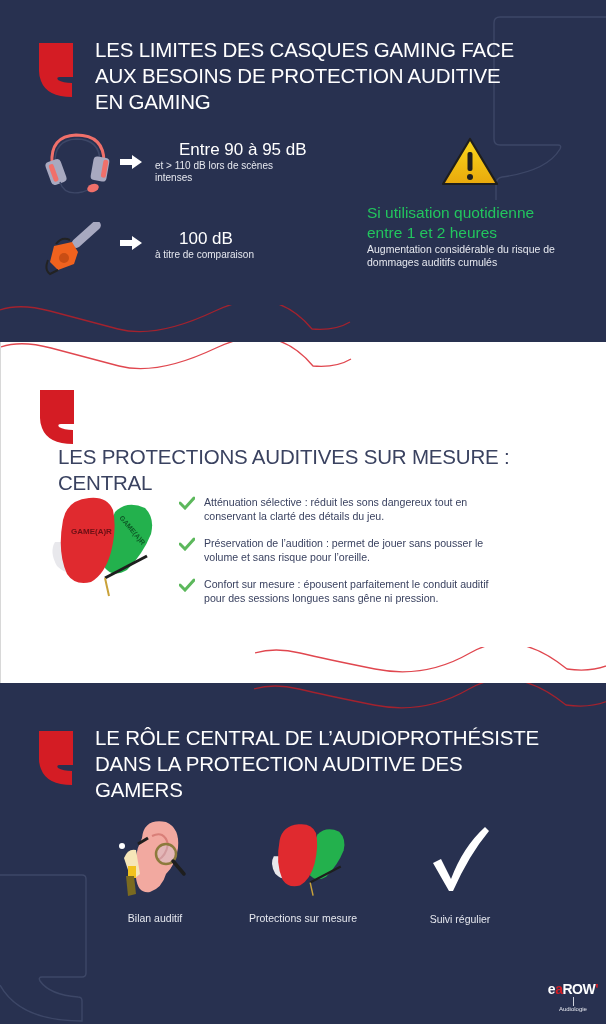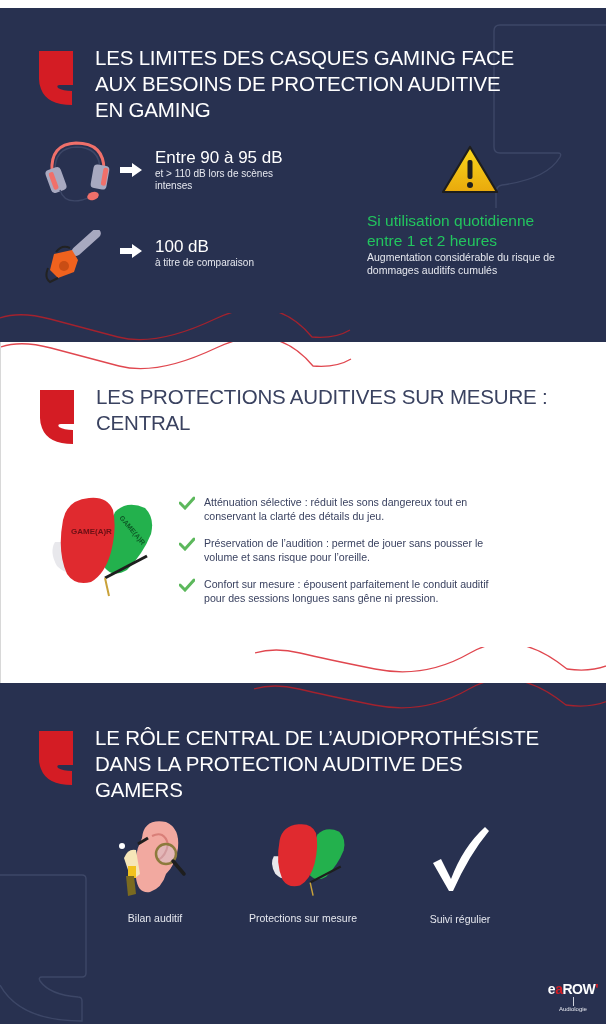--- a/index.html
+++ b/index.html
@@ -3,37 +3,37 @@
 <meta charset="utf-8">
 <style>
   * { box-sizing: border-box; margin: 0; padding: 0; }
   html, body { width: 606px; height: 1024px; overflow: hidden; background: #fff; }
   body { font-family: "Liberation Sans", "DejaVu Sans", sans-serif; position: relative; }
 
   .section { position: absolute; left: 0; width: 606px; overflow: hidden; }
   .dark { background: #283150; color: #ffffff; }
   .light { background: #ffffff; color: #3a4260; border-left: 1px solid #d8d8d8; }
 
-  #s1 { top: 8px; height: 342px; }
+  #s1 { top: 0; height: 342px; }
   #s2 { top: 342px; height: 341px; }
   #s3 { top: 683px; height: 349px; }
 
   .deco-outline { position: absolute; }
 
   .title-block { position: absolute; left: 39px; display: flex; align-items: flex-start; }
   .logo-mark { width: 38px; height: 54px; margin-top: 6px; flex-shrink: 0; }
   .title-text { margin-left: 18px; font-size: 20.5px; line-height: 26px; font-weight: 300; letter-spacing: -0.2px; }
   .title-text span { display: block; }
 
   .wave { position: absolute; }
 
   
   .stat-row { position: absolute; display: flex; align-items: flex-start; }
   .arrow { width: 22px; height: 14px; margin-right: 14px; flex-shrink: 0; }
-  .stat-big { font-size: 17px; line-height: 20px; color: #fff; }
+  .stat-big { font-size: 17px; line-height: 20px; color: #fff; margin-left: 24px; }
   .stat-small { font-size: 10px; line-height: 12px; color: #e6e8ef; }
 
   .warn-block { position: absolute; left: 367px; top: 203px; width: 240px; }
   .warn-big { font-size: 15.5px; line-height: 20px; color: #22c55e; }
   .warn-small { font-size: 10.5px; line-height: 13px; color: #e6e8ef; }
 
   
   .check-list { position: absolute; left: 178px; top: 153px; width: 360px; }
   .check-item { display: flex; align-items: flex-start; margin-bottom: 13px; }
   .check-icon { width: 16px; height: 14px; margin-right: 9px; margin-top: 1px; flex-shrink: 0; }
@@ -132,21 +132,21 @@
     <path d="M0 5 Q20 -2 50 6 T118 24 T215 6 T312 24 Q335 26 350 17" fill="none" stroke="#a3222e" stroke-width="1.3"></path>
   </svg>
 </section>
 
 <section class="section light" id="s2">
 
   <svg class="wave" style="left:0;top:0;" width="360" height="30" viewBox="0 0 360 30">
     <path d="M0 5 Q20 -2 50 6 T118 24 T215 6 T312 24 Q335 26 350 17" fill="none" stroke="#e0474f" stroke-width="1.3"></path>
   </svg>
 
-  <div class="title-block" style="top:42px;">
+  <div class="title-block" style="top:42px;flex-direction:column;">
     <svg class="logo-mark" viewBox="0 0 38 54">
       <path d="M0 0 H34 V34 H21 Q17 34 19 37 Q24 40 33 40 V54 Q8 54 2 38 Q0 33 0 28 Z" fill="#d41c24"></path>
     </svg>
     <div class="title-text" style="color:#3a4260;">
       <span>LES PROTECTIONS AUDITIVES SUR MESURE :</span>
       <span>CENTRAL</span>
     </div>
   </div>
 
   <svg style="position:absolute;left:46px;top:150px;" width="110" height="110" viewBox="0 0 110 110">

